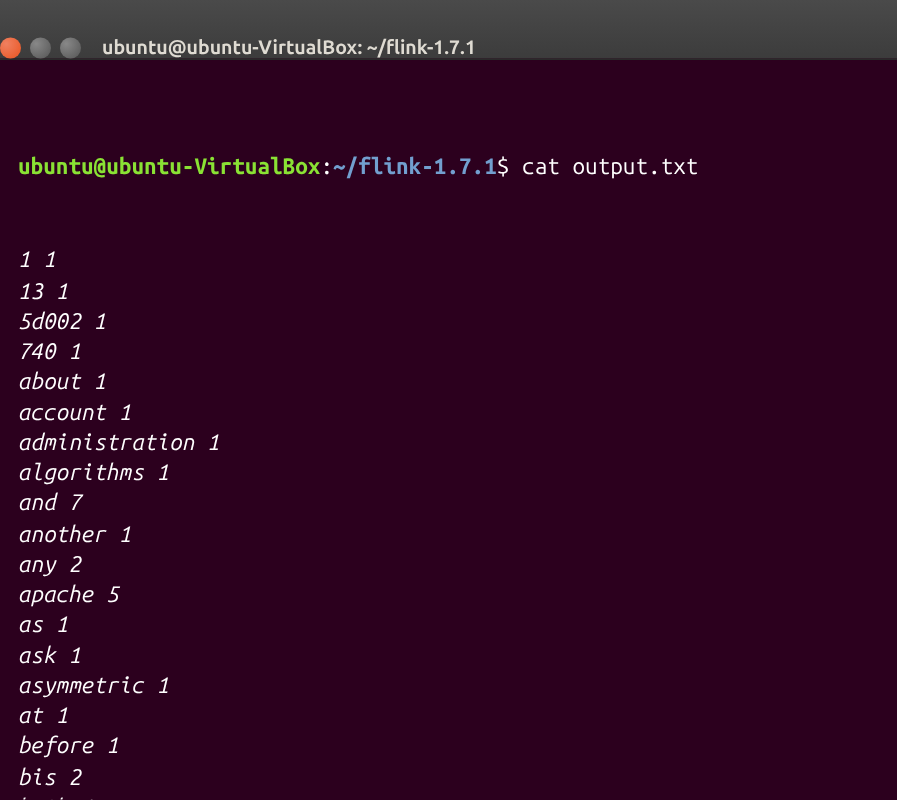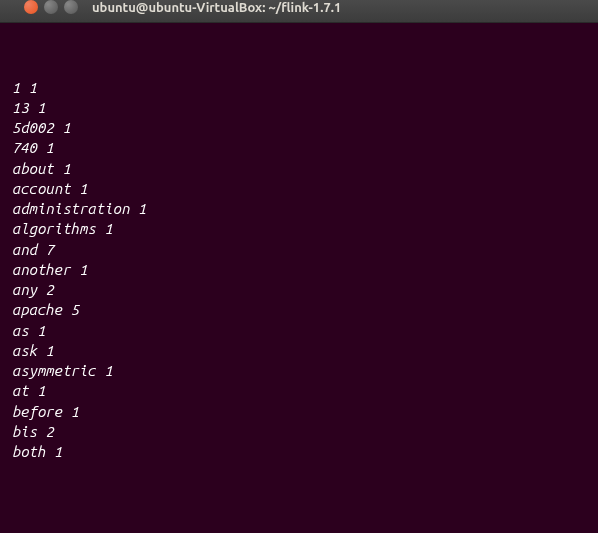--- a/index.html
+++ b/index.html
@@ -9,25 +9,25 @@
     }
     body {
       width: 598px;
       height: 533px;
       background: #2c001e;
       font-family: "Ubuntu Mono", "DejaVu Sans Mono", monospace;
       font-size: 15px;
       overflow: hidden;
     }
     .titlebar {
-      height: 23px;
+      height: 40px;
       background: linear-gradient(to bottom, #4a4a4a, #3c3c3c);
       display: flex;
-      align-items: flex-start;
-      padding: 0 24px;
+      align-items: flex-end;
+      padding: 0 0;
       gap: 6px;
       border-bottom: 1px solid #2a2a2a;
     }
     .window-btn {
       width: 14px;
       height: 14px;
       border-radius: 50%;
       display: inline-block;
     }
     .btn-close {
@@ -82,14 +82,15 @@
 <body>
 
 <div class="titlebar">
   <span class="window-btn btn-close"></span>
   <span class="window-btn btn-min"></span>
   <span class="window-btn btn-max"></span>
   <span class="title-text">ubuntu@ubuntu-VirtualBox: ~/flink-1.7.1</span>
 </div>
 
 <div class="terminal">
+  <div class="prompt-line"><span class="user-host">ubuntu@ubuntu-VirtualBox</span><span class="colon">:</span><span class="path">~/flink-1.7.1</span><span class="dollar">$</span><span class="cmd"> cat output.txt</span></div>
   <div id="output"><div class="output-line">1 1</div><div class="output-line">13 1</div><div class="output-line">5d002 1</div><div class="output-line">740 1</div><div class="output-line">about 1</div><div class="output-line">account 1</div><div class="output-line">administration 1</div><div class="output-line">algorithms 1</div><div class="output-line">and 7</div><div class="output-line">another 1</div><div class="output-line">any 2</div><div class="output-line">apache 5</div><div class="output-line">as 1</div><div class="output-line">ask 1</div><div class="output-line">asymmetric 1</div><div class="output-line">at 1</div><div class="output-line">before 1</div><div class="output-line">bis 2</div><div class="output-line">both 1</div></div>
 </div>
 
 </body></html>

